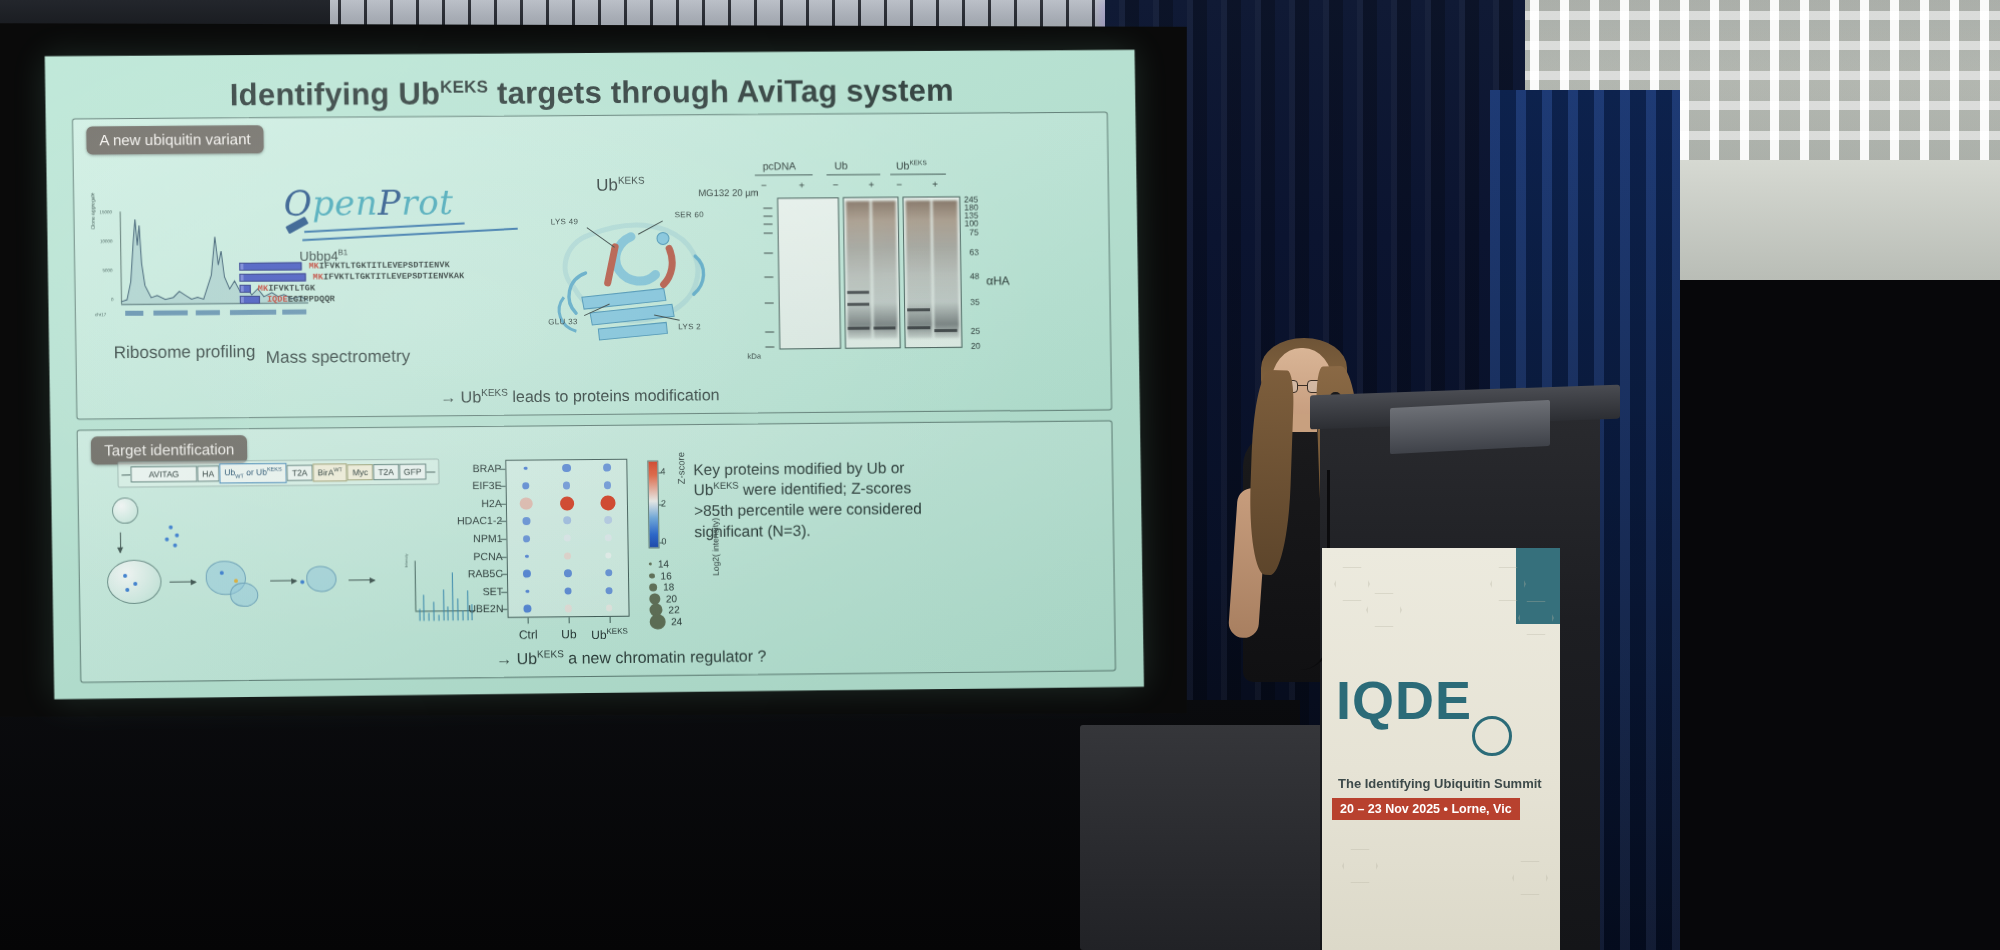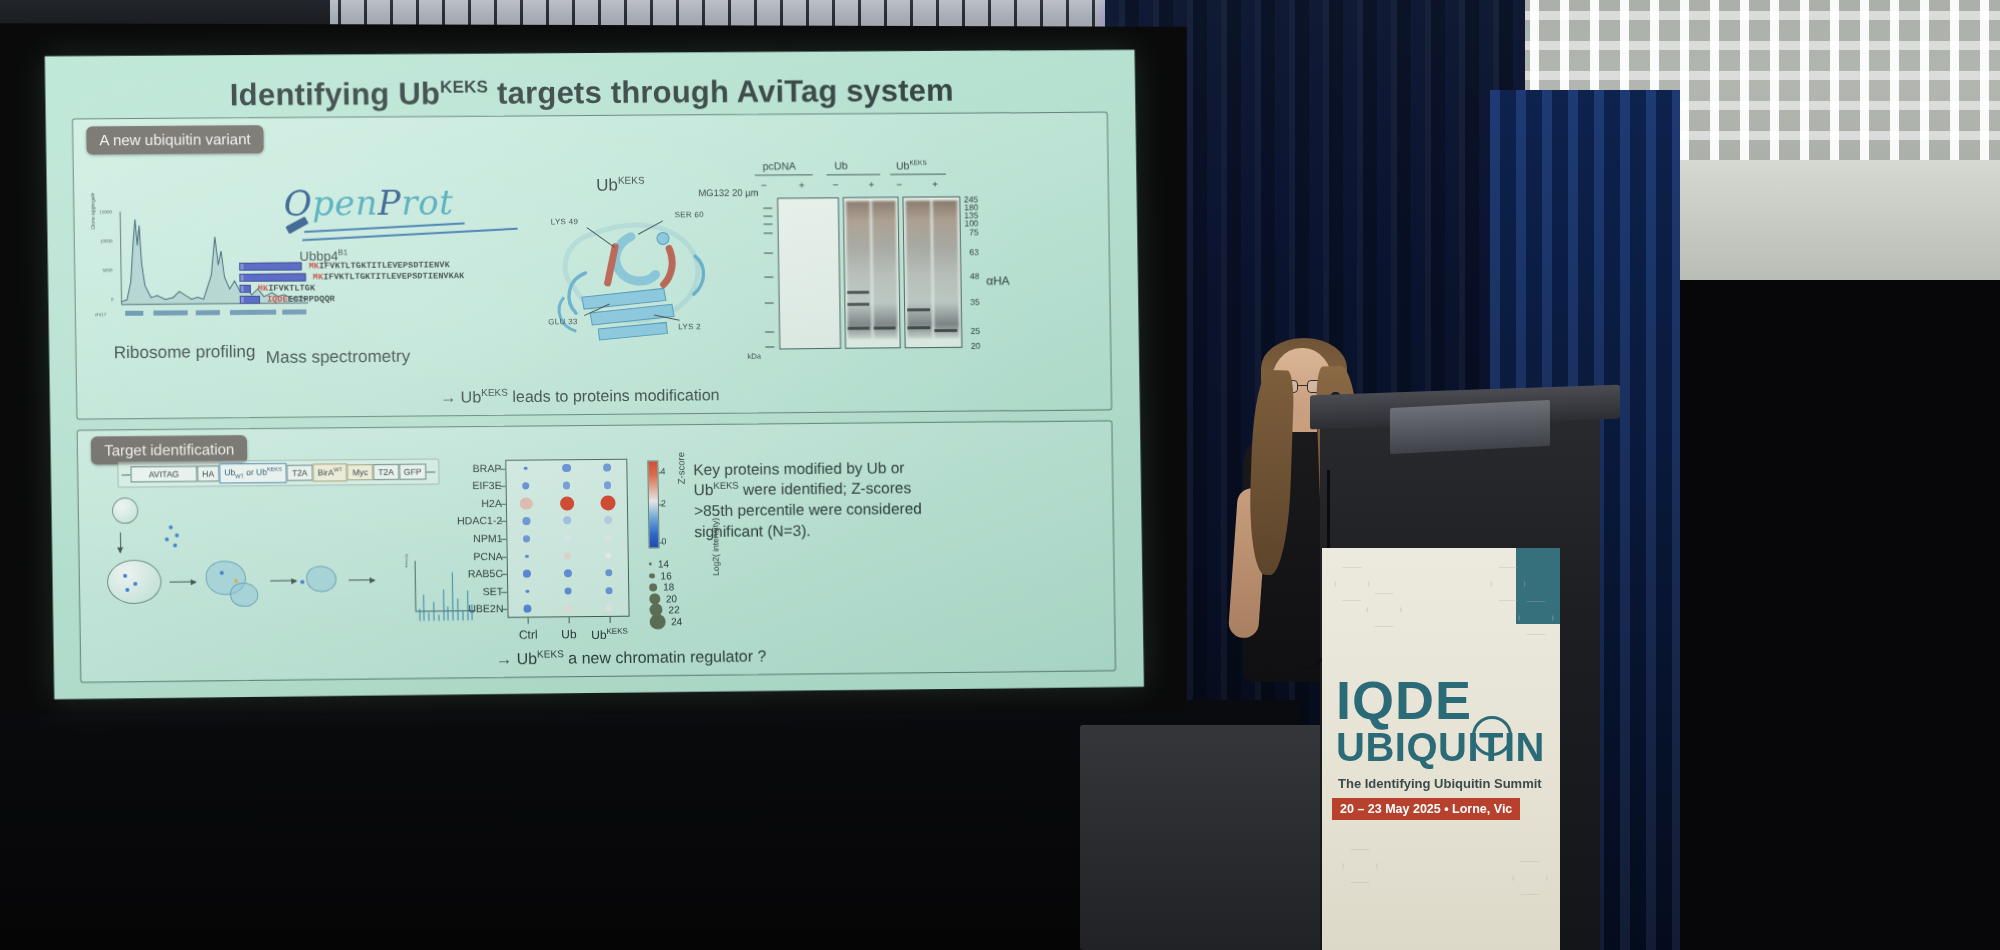--- a/index.html
+++ b/index.html
@@ -782,17 +782,16 @@
   <div class="banner-teal"></div>
   <div class="hexes">
     <div class="hex" style="left:12px; top:18px;"></div>
     <div class="hex" style="left:44px; top:44px;"></div>
     <div class="hex" style="left:168px; top:18px;"></div>
     <div class="hex" style="left:196px; top:52px;"></div>
     <div class="hex" style="left:20px; top:300px;"></div>
     <div class="hex" style="left:190px; top:312px;"></div>
   </div>
   <div class="banner-lorne">IQDE</div>
-  <div class="banner-ubiquitin">UBIQUITIN</div>
   <div class="banner-mark"></div>
   <div class="banner-sub">The Identifying Ubiquitin Summit</div>
-  <div class="banner-date">20 – 23 May 2025 • Lorne, Vic</div>
+  <div class="banner-date">20 – 23 Nov 2025 • Lorne, Vic</div>
 </div>
 
 </body></html>

